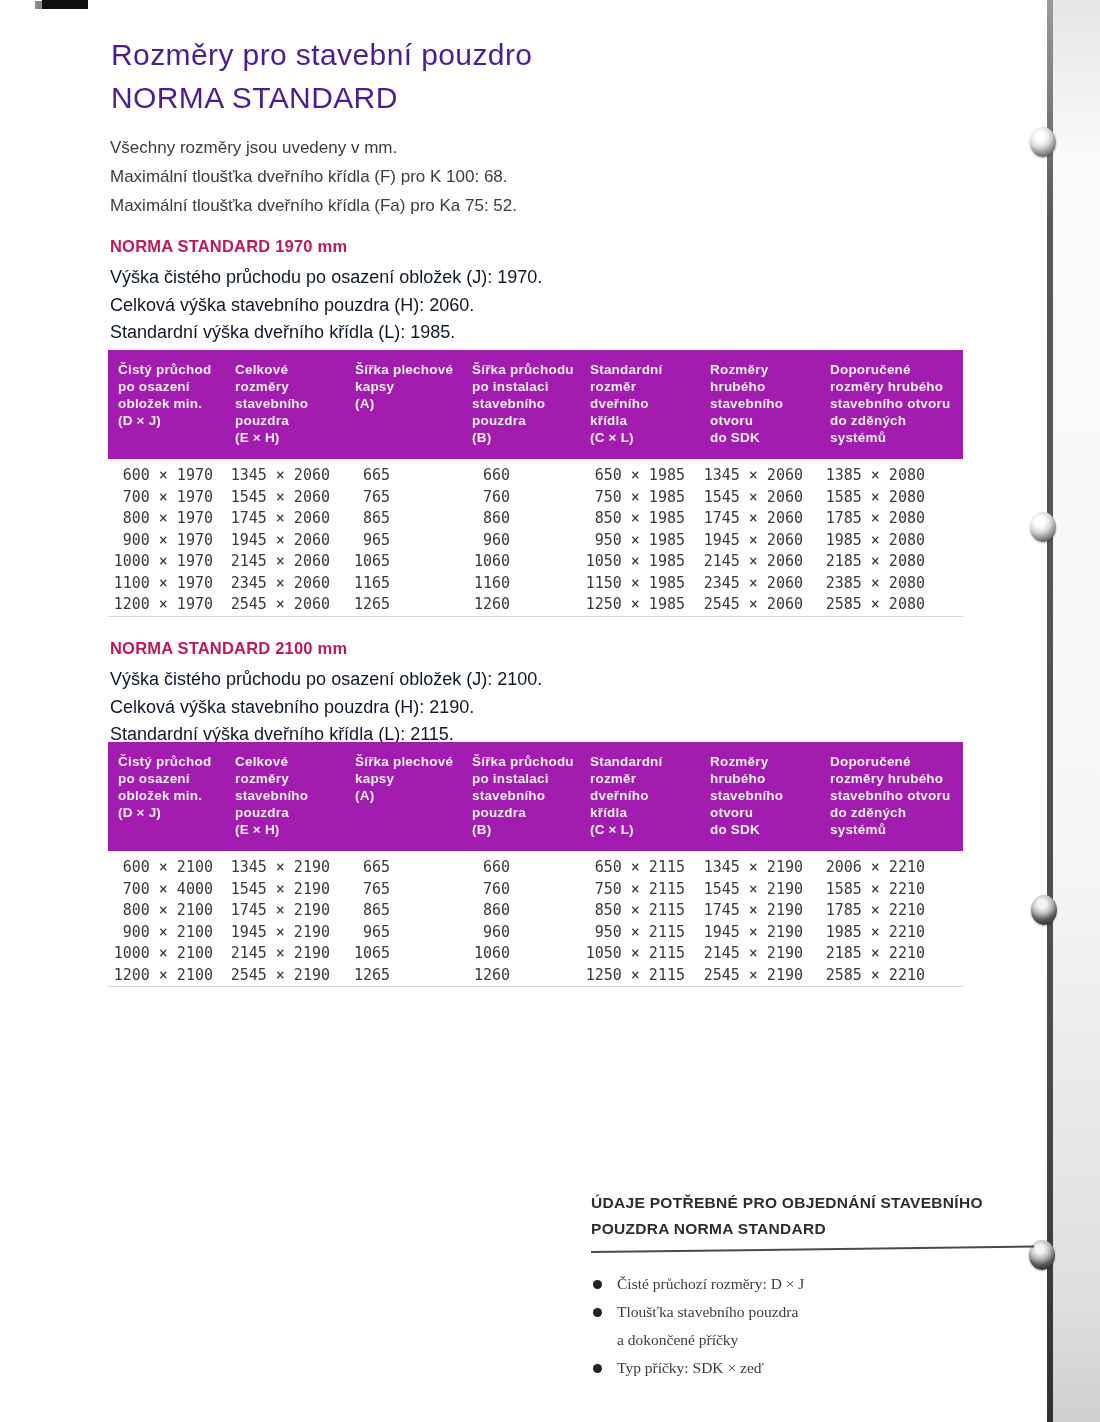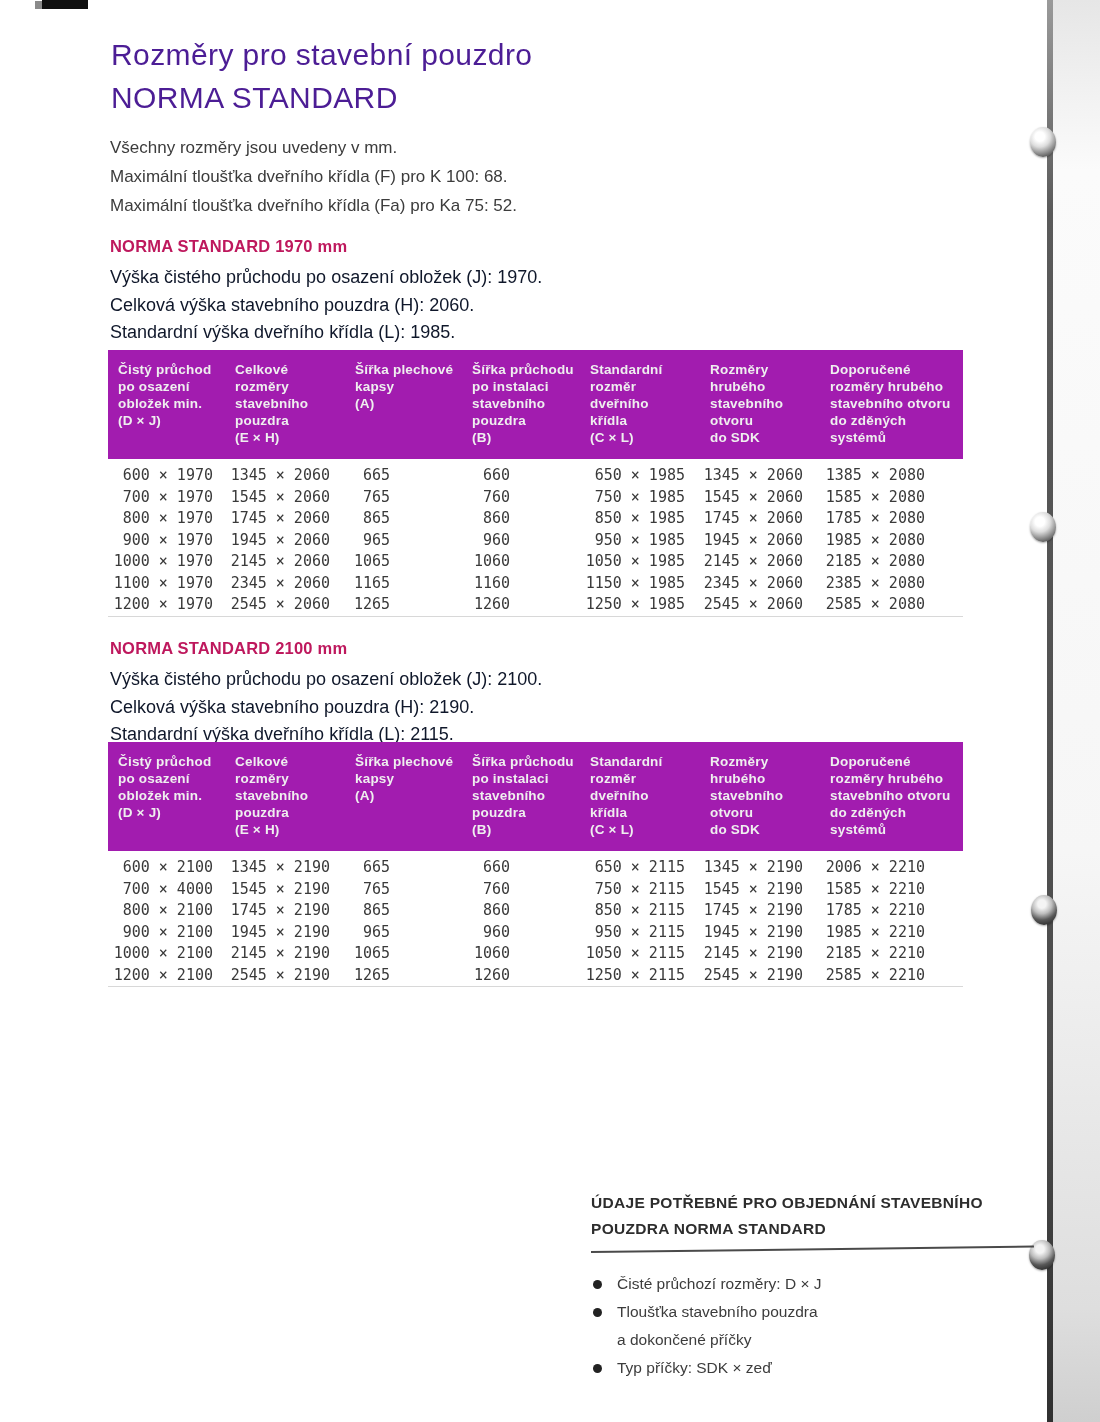--- a/index.html
+++ b/index.html
@@ -48,21 +48,21 @@
   .dim-table col.w6{width:143px;}
   .dim-table td.c0{padding-right:12px;} .dim-table td.c1{padding-right:15px;}
   .dim-table td.c2{padding-right:72px;margin-top:24px;} .dim-table td.c3{padding-right:70px;}
   .dim-table td.c4{padding-right:15px;} .dim-table td.c5{padding-right:17px;}
   .dim-table td.c6{padding-right:38px;}
   
   .order-info{position:absolute;left:551px;top:1190px;width:452px;margin-left:40px;}
   .order-heading{font-size:15.5px;font-weight:700;color:#2d2d2d;line-height:26px;letter-spacing:.3px;}
   .order-rule{border:none;border-top:2px solid #4a4a4a;margin:9px 0 0 0;width:443px;
     transform:rotate(-0.7deg);transform-origin:left center;}
-  .order-bullets{margin-top:17px;}
+  .order-bullets{margin-top:17px;font-family:Liberation Serif, serif;}
   .bullet-item{position:relative;padding-left:26px;font-size:15.5px;line-height:28px;
     color:#3c3c3c;white-space:pre-line;}
   .bullet-item::before{content:"";position:absolute;left:2px;top:10px;width:9px;height:9px;
     border-radius:50%;background:#222;}
 </style>
 </head>
 <body>
 
 <div class="top-mark-gray"></div>
 <div class="top-mark"></div>

